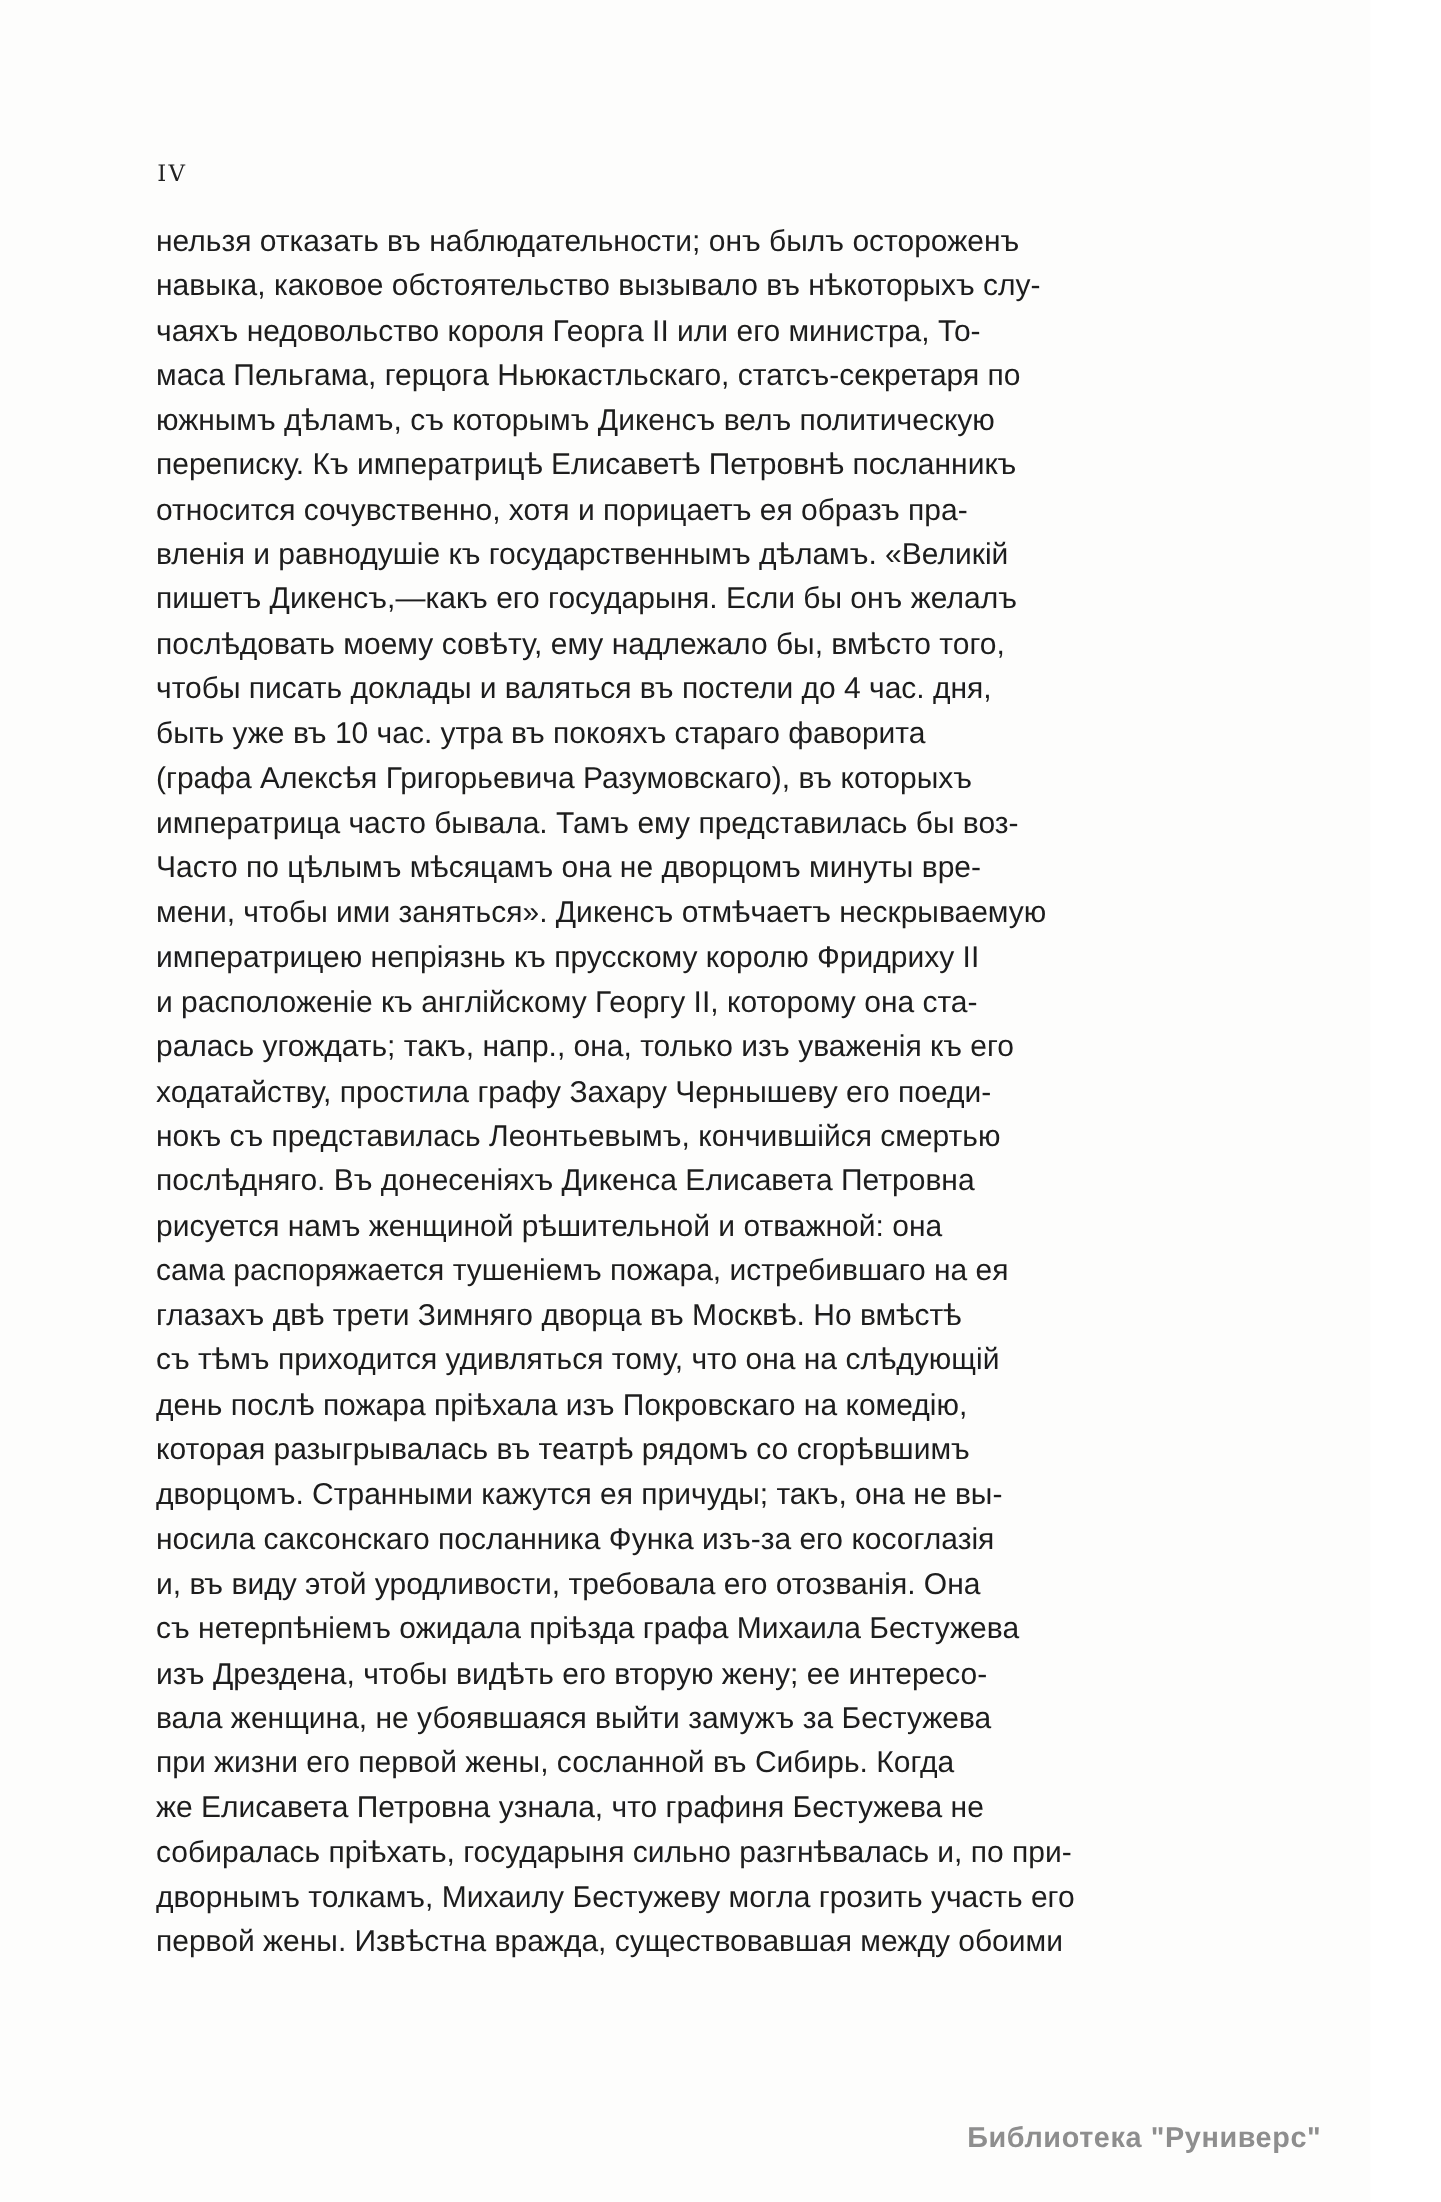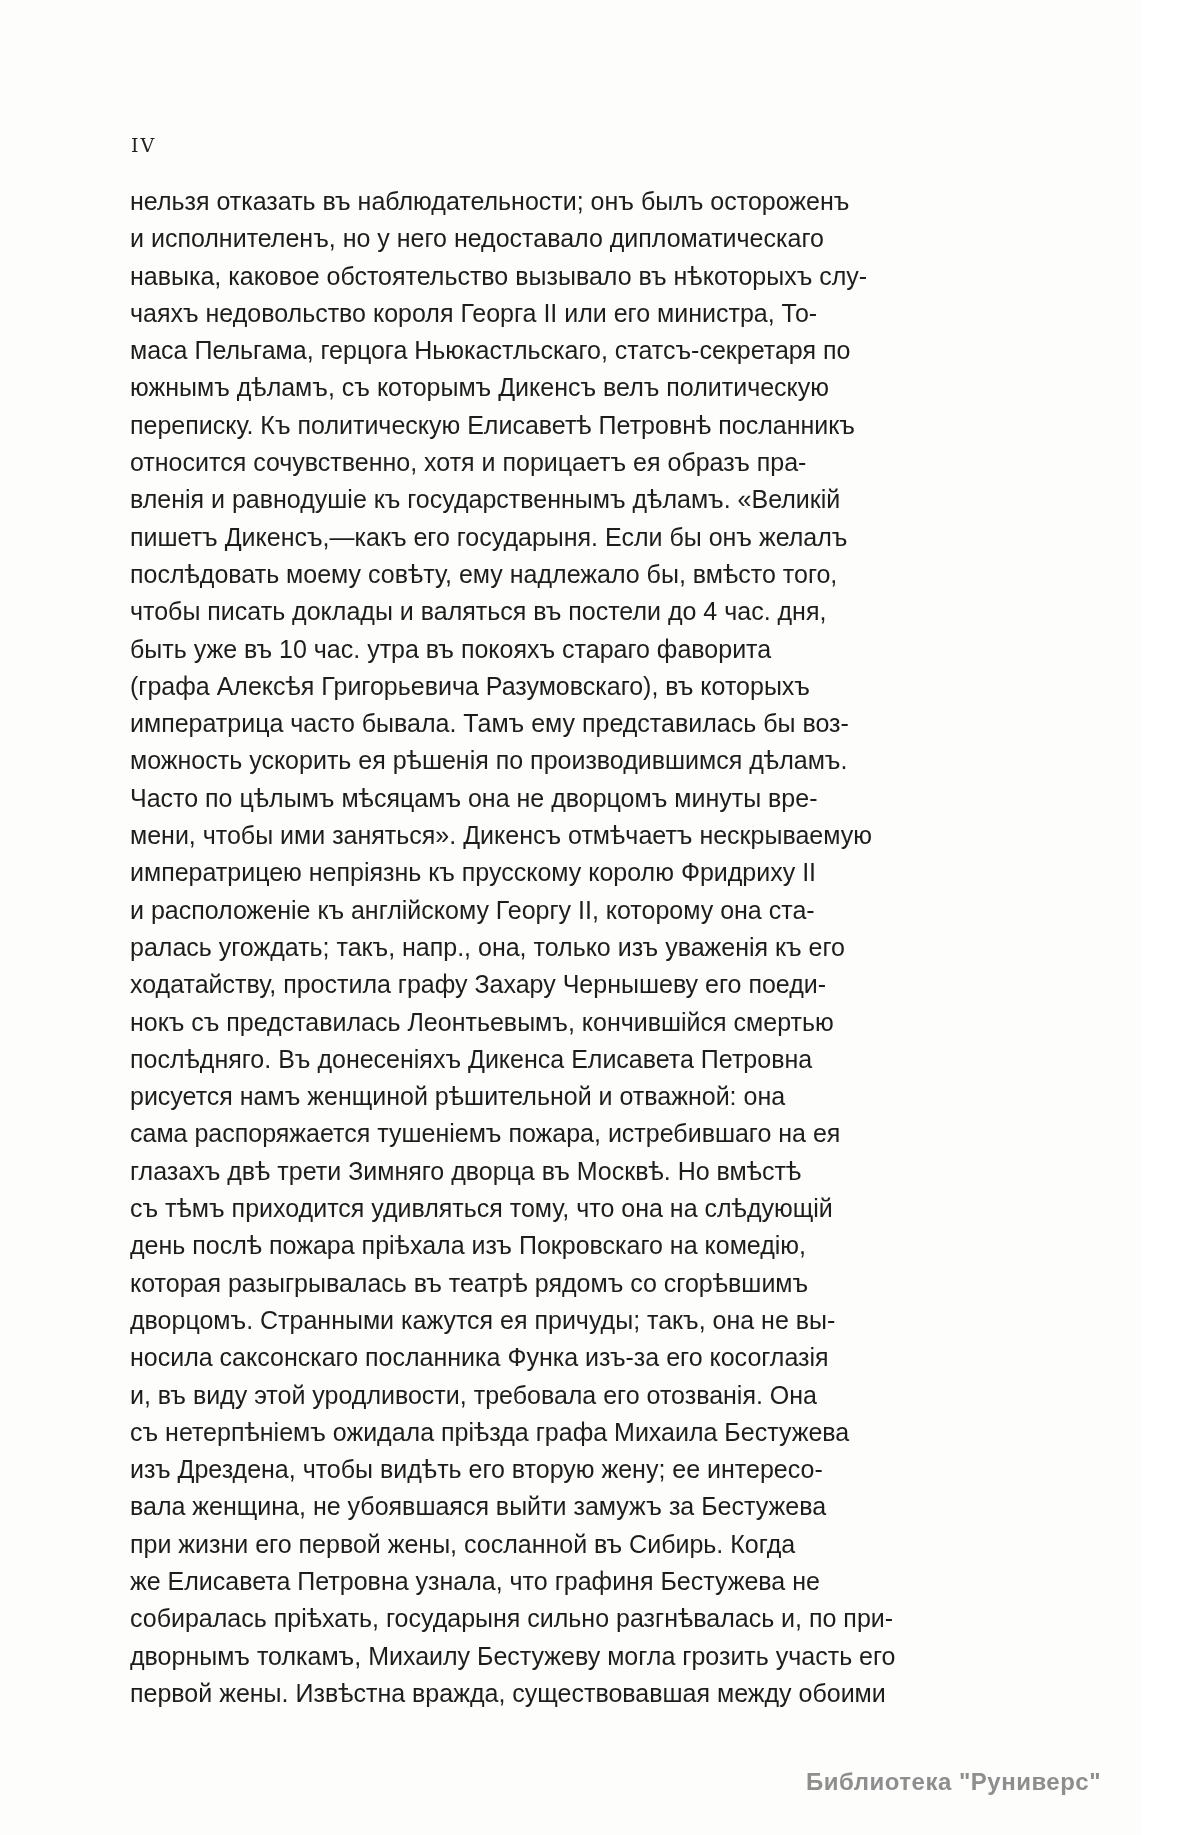--- a/index.html
+++ b/index.html
@@ -59,35 +59,33 @@
   }
 </style>
 </head>
 <body>
 
 <div class="page">
   <div class="pagenum">IV</div>
 
   <div class="textblock">
       <div class="text-line">нельзя отказать въ наблюдательности; онъ былъ остороженъ</div>
-      <div class="text-line">и исполнителенъ, но у него недоставало дипломатическаго</div>
       <div class="text-line">навыка, каковое обстоятельство вызывало въ нѣкоторыхъ слу-</div>
       <div class="text-line">чаяхъ недовольство короля Георга II или его министра, То-</div>
       <div class="text-line">маса Пельгама, герцога Ньюкастльскаго, статсъ-секретаря по</div>
       <div class="text-line">южнымъ дѣламъ, съ которымъ Дикенсъ велъ политическую</div>
-      <div class="text-line">переписку. Къ политическую Елисаветѣ Петровнѣ посланникъ</div>
+      <div class="text-line">переписку. Къ императрицѣ Елисаветѣ Петровнѣ посланникъ</div>
       <div class="text-line">относится сочувственно, хотя и порицаетъ ея образъ пра-</div>
       <div class="text-line">вленія и равнодушіе къ государственнымъ дѣламъ. «Великій</div>
       <div class="text-line">пишетъ Дикенсъ,—какъ его государыня. Если бы онъ желалъ</div>
       <div class="text-line">послѣдовать моему совѣту, ему надлежало бы, вмѣсто того,</div>
       <div class="text-line">чтобы писать доклады и валяться въ постели до 4 час. дня,</div>
       <div class="text-line">быть уже въ 10 час. утра въ покояхъ стараго фаворита</div>
       <div class="text-line">(графа Алексѣя Григорьевича Разумовскаго), въ которыхъ</div>
       <div class="text-line">императрица часто бывала. Тамъ ему представилась бы воз-</div>
-      <div class="text-line">можность ускорить ея рѣшенія по производившимся дѣламъ.</div>
       <div class="text-line">Часто по цѣлымъ мѣсяцамъ она не дворцомъ минуты вре-</div>
       <div class="text-line">мени, чтобы ими заняться». Дикенсъ отмѣчаетъ нескрываемую</div>
       <div class="text-line">императрицею непріязнь къ прусскому королю Фридриху II</div>
       <div class="text-line">и расположеніе къ англійскому Георгу II, которому она ста-</div>
       <div class="text-line">ралась угождать; такъ, напр., она, только изъ уваженія къ его</div>
       <div class="text-line">ходатайству, простила графу Захару Чернышеву его поеди-</div>
       <div class="text-line">нокъ съ представилась Леонтьевымъ, кончившійся смертью</div>
       <div class="text-line">послѣдняго. Въ донесеніяхъ Дикенса Елисавета Петровна</div>
       <div class="text-line">рисуется намъ женщиной рѣшительной и отважной: она</div>
       <div class="text-line">сама распоряжается тушеніемъ пожара, истребившаго на ея</div>

